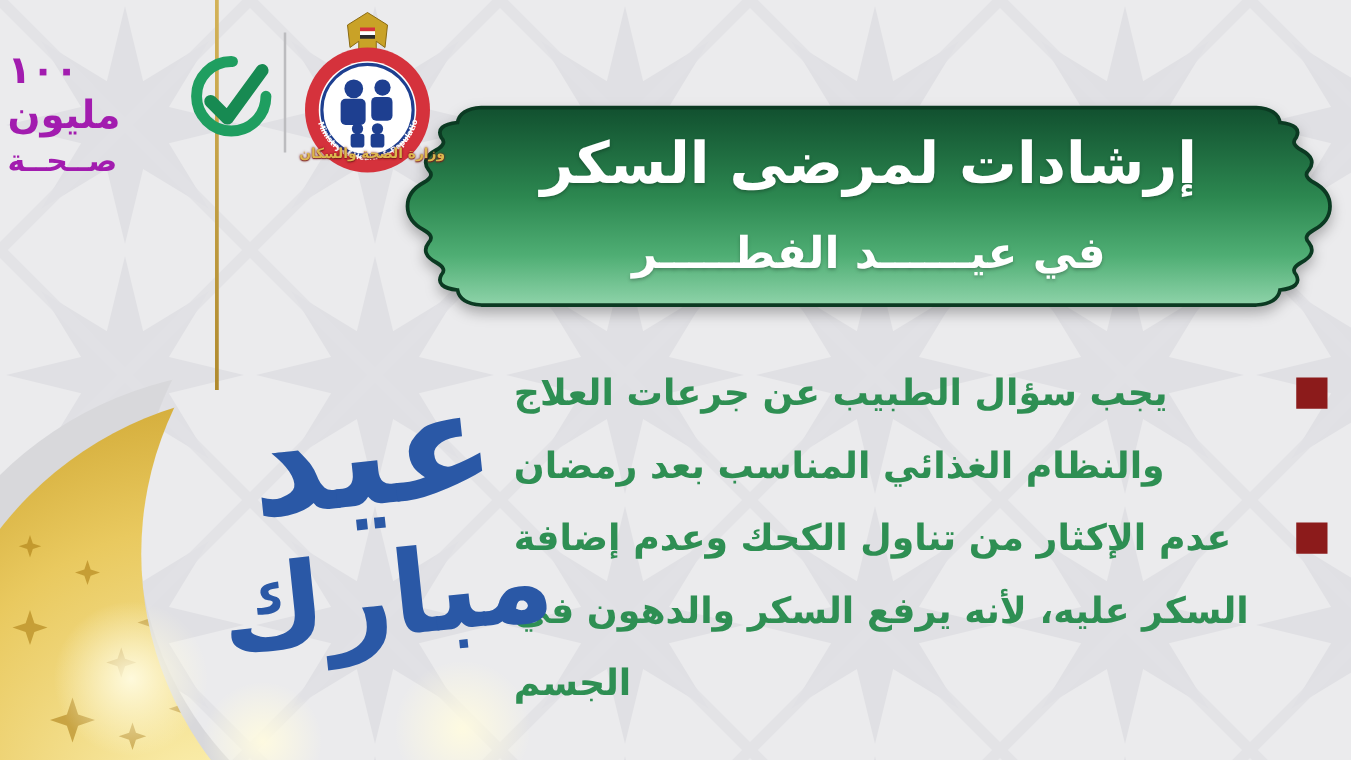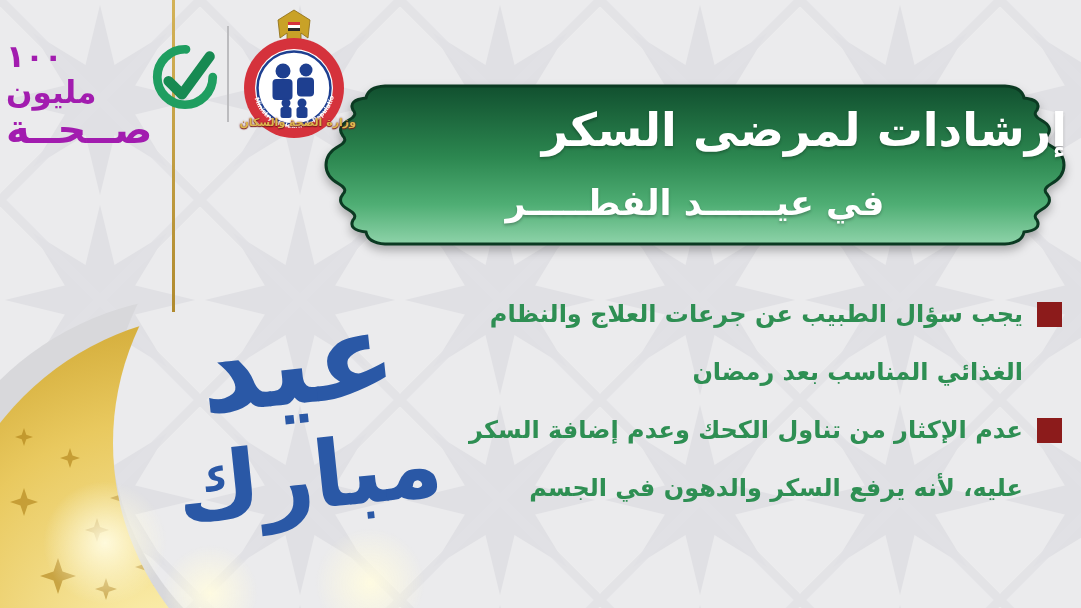--- a/index.html
+++ b/index.html
@@ -11,54 +11,54 @@
   }
   .bg-pattern { position:absolute; inset:0; z-index:0; }
 
   
   .header { position:absolute; left:0; top:0; width:400px; height:150px; z-index:5; }
   .brand-100m {
     position:absolute; left:6px; top:38px; width:150px;
     direction:rtl; text-align:left; color:#a21caf; font-weight:bold;
   }
   .brand-100m .l1 { font-size:31px; line-height:36px; }
-  .brand-100m .l2 { font-size:40px; line-height:38px; letter-spacing:1px; }
+  .brand-100m .l2 { font-size:24px; line-height:38px; letter-spacing:1px; }
   .check-badge { position:absolute; left:148px; top:40px; }
   .logo-sep { position:absolute; left:227px; top:26px; width:2px; height:96px; background:#bcbcbf; }
   .ministry { position:absolute; left:236px; top:8px; width:116px; height:132px; }
   .ministry-ar {
     position:absolute; left:232px; top:116px; width:124px; 
     font-size:11px; font-weight:bold; color:#dcb84e; direction:rtl;
     text-shadow:0 1px 1px #7a1b1b, 0 0 2px #7a1b1b; z-index:6;
   }
 
   
   .banner { position:absolute; left:323px; top:80px; width:744px; height:170px; z-index:4; }
   .banner svg { filter:drop-shadow(0 5px 5px rgba(0,0,0,.28)); }
   .banner-text {
     position:absolute; inset:0; padding-top:13px; text-align:center;
     direction:rtl; color:#ffffff; font-weight:bold;
     text-shadow:0 2px 3px rgba(0,0,0,.25);
   }
-  .banner-text .t1 { font-size:46px; line-height:74px;text-align:right; }
+  .banner-text .t1 { font-size:46px; line-height:74px; }
   .banner-text .t2 { font-size:35px; line-height:72px; }
 
   
   .guidelines {
     position:absolute; right:19px; top:285px; width:680px; z-index:2;
     direction:rtl;
   }
   .g-item { display:flex; flex-direction:row; align-items:flex-start; }
   .g-bullet {
     flex:0 0 25px; width:25px; height:25px; background:#8c1b1b;
     margin-top:17px; margin-left:14px;
   }
   .g-text {
-    width:612px; font-size:24px; line-height:58px; font-weight:bold;
-    color:#2e8f53; text-align:right;
+    width:612px; font-size:29px; line-height:58px; font-weight:bold;
+    color:#2e8f53; text-align:left;
   }
 
   
   .string { position:absolute; left:172px; top:0; width:3px; height:312px; z-index:1;
     background:linear-gradient(#d3b258,#b08a2e); }
   .crescent { position:absolute; left:-45px; top:248px; z-index:1; }
   .calligraphy {
     position:absolute; left:148px; top:302px; width:310px; z-index:3;
     text-align:center; color:#2a58a6; font-weight:bold; direction:rtl;
     transform:rotate(-6deg);

